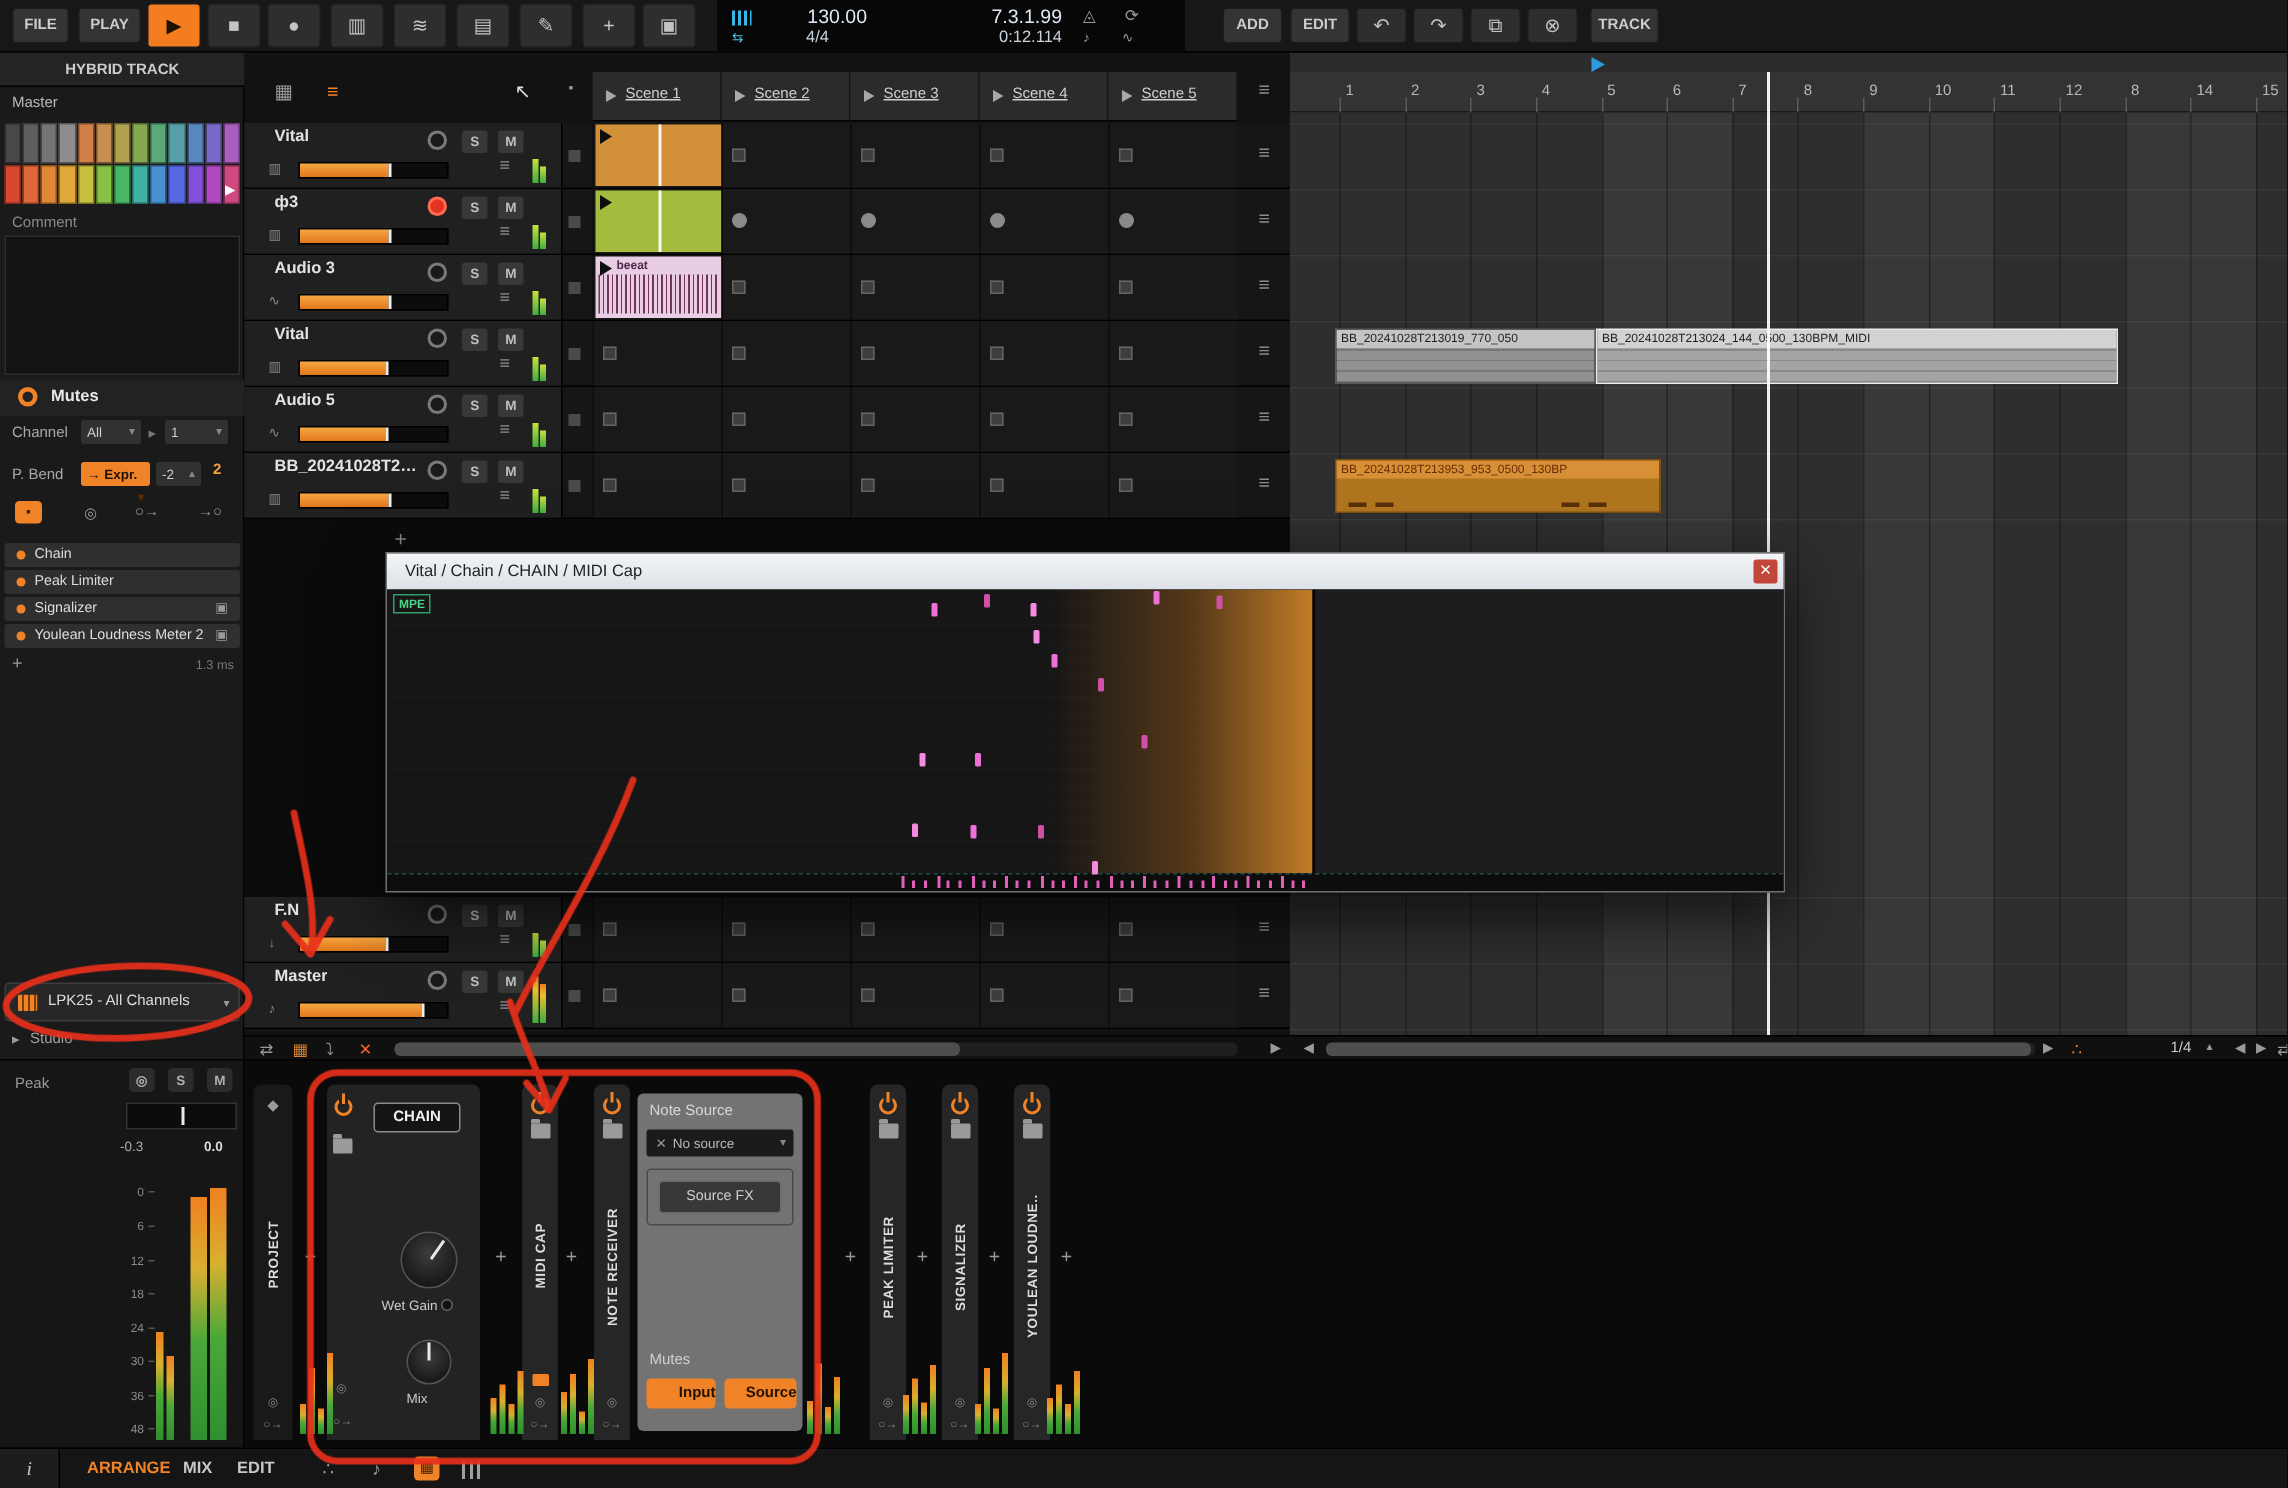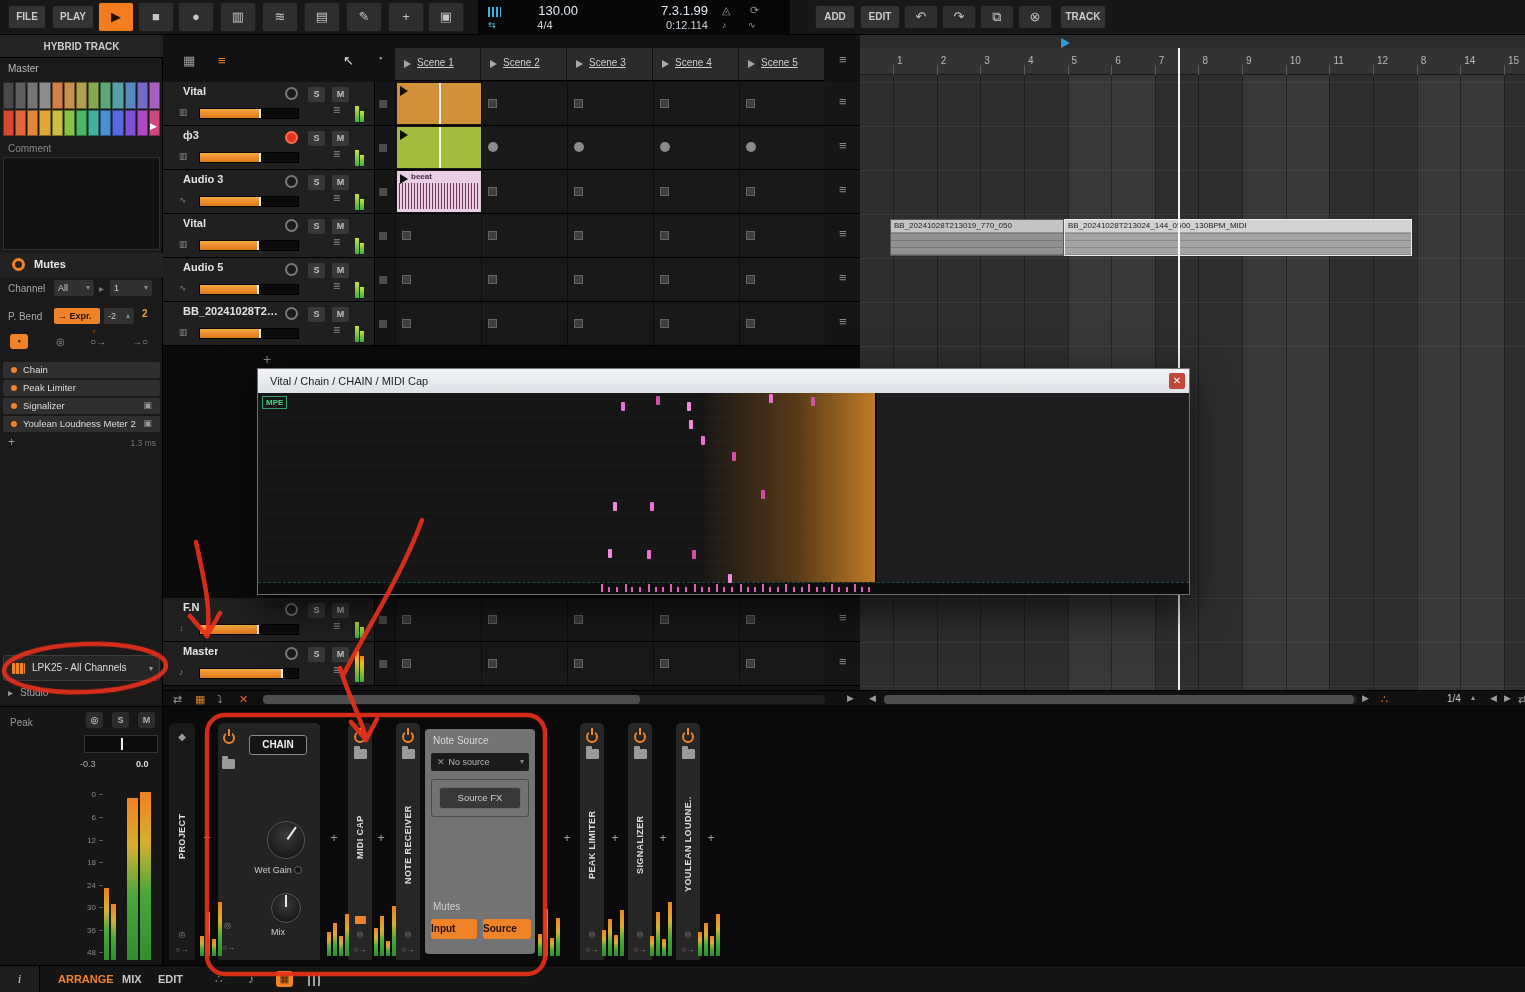--- a/index.html
+++ b/index.html
@@ -144,21 +144,21 @@
   .knob-label{position:absolute;left:20px;width:80px;text-align:center;color:#ccc;font-size:9px;}
   .lic{display:inline-block;width:8px;height:8px;border:1px solid #666;border-radius:50%;background:#111;vertical-align:-1px;margin-left:2px;}
   #nr-panel{position:absolute;left:262px;top:22px;width:110px;height:225px;background:#737373;border-radius:4px;}
   .nr-h{position:absolute;left:8px;top:6px;color:#d8d8d8;font-size:10px;}
   .nr-dd{position:absolute;left:6px;top:24px;width:98px;height:18px;background:#1b1b1b;border-radius:2px;color:#b8b8b8;font-size:9px;line-height:18px;padding:0 6px;}
   .nr-dd .x{color:#999;margin-right:4px;}
   .nr-dd .car{position:absolute;right:5px;top:0;color:#888;font-size:8px;}
   .nr-box{position:absolute;left:6px;top:50px;width:98px;height:38px;border:1px solid #4a4a4a;border-radius:3px;}
   .nr-srcfx{position:absolute;left:14px;top:58px;width:82px;height:22px;background:#383838;border:1px solid #6a6a6a;border-radius:3px;color:#cfcfcf;font-size:9.5px;text-align:center;line-height:20px;}
   .nr-mutes{position:absolute;left:8px;top:172px;color:#cfcfcf;font-size:10px;}
-  .nr-btn{position:absolute;top:190px;height:20px;background:#f08328;border-radius:3px;color:#241200;font-size:10px;font-weight:bold;text-align:left;line-height:20px;}
+  .nr-btn{position:absolute;top:190px;height:20px;background:#f08328;border-radius:3px;color:#241200;font-size:10px;font-weight:bold;text-align:right;line-height:20px;}
   .dplus{position:absolute;top:123px;width:16px;height:16px;color:#9a9a9a;font-size:13px;text-align:center;line-height:16px;}
   .dmb{position:absolute;width:4px;background:linear-gradient(180deg,#f08020,#d8b030 35%,#48a838 65%,#2f8f2f);}
 
   
   #statusbar{position:absolute;left:0;top:965px;width:1525px;height:27px;background:#151515;border-top:1px solid #000;}
   #sb-info{position:absolute;left:0;top:0;width:40px;height:26px;background:#1d1d1d;border-right:1px solid #000;color:#c8c8c8;font-family:"Liberation Serif",serif;font-style:italic;font-size:13px;text-align:center;line-height:26px;}
   .stab{position:absolute;top:7px;font-size:11px;font-weight:bold;color:#c8c8c8;}
   .stab.active{color:#f08328;}
   .sic{position:absolute;top:6px;color:#a0a0a0;font-size:12px;}
   #st-orange{position:absolute;left:276px;top:5px;width:17px;height:16px;background:#f08328;border-radius:3px;color:#3a1c00;font-size:10px;text-align:center;line-height:16px;}
@@ -707,20 +707,27 @@
         <div class="hline" style="top: 227px;"></div>
         <div class="hline" style="top: 271px;"></div>
         <div class="hline" style="top: 523px;"></div>
         <div class="hline" style="top: 567px;"></div>
         <div class="hline" style="top: 611px;"></div>
         <div class="aclip gray" style="left: 30px; top: 144px; width: 174px; height: 37px;">
           <div class="aclip-h">BB_20241028T213019_770_050</div>
         </div>
         <div class="aclip sel" style="left: 204px; top: 144px; width: 348px; height: 37px;">
           <div class="aclip-h">BB_20241028T213024_144_0500_130BPM_MIDI</div>
+        </div>
+        <div class="aclip orange" style="left: 30px; top: 231px; width: 217px; height: 36px;">
+          <div class="aclip-h">BB_20241028T213953_953_0500_130BP</div>
+          <div class="odash" style="left: 8px; top: 28px;"></div>
+          <div class="odash" style="left: 26px; top: 28px;"></div>
+          <div class="odash" style="left: 150px; top: 28px;"></div>
+          <div class="odash" style="left: 168px; top: 28px;"></div>
         </div>
       </div>
     <div id="bluemark"></div>
     <div id="playhead"></div>
   </div>
 
   <div id="scrollrow">
     <span class="scic" style="left:10px">⇄</span>
     <span class="scic" style="left:32px;color:#d08030">▦</span>
     <span class="scic" style="left:54px">⤵</span>

